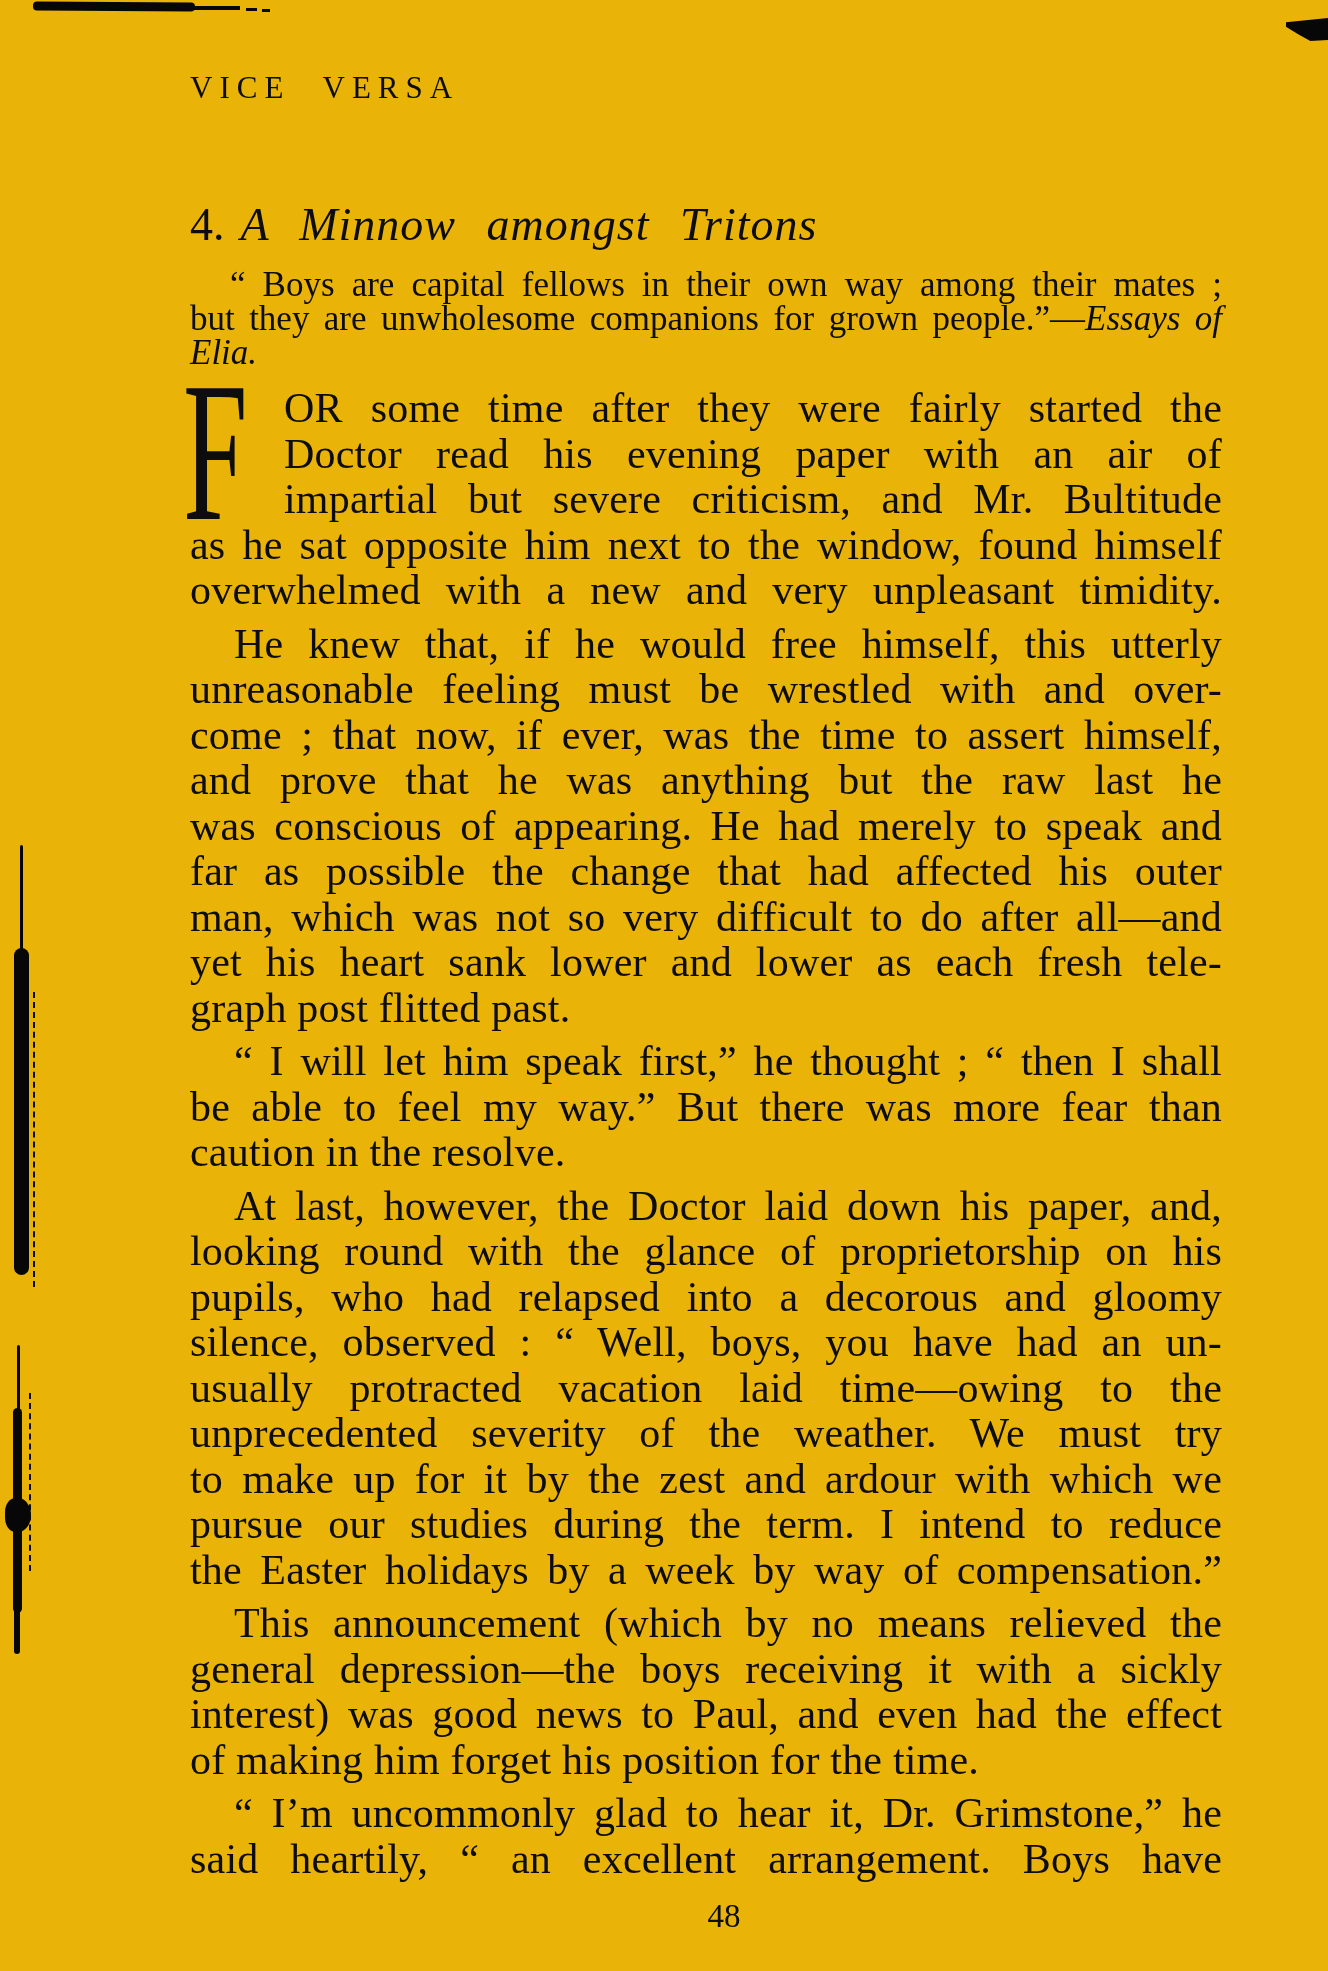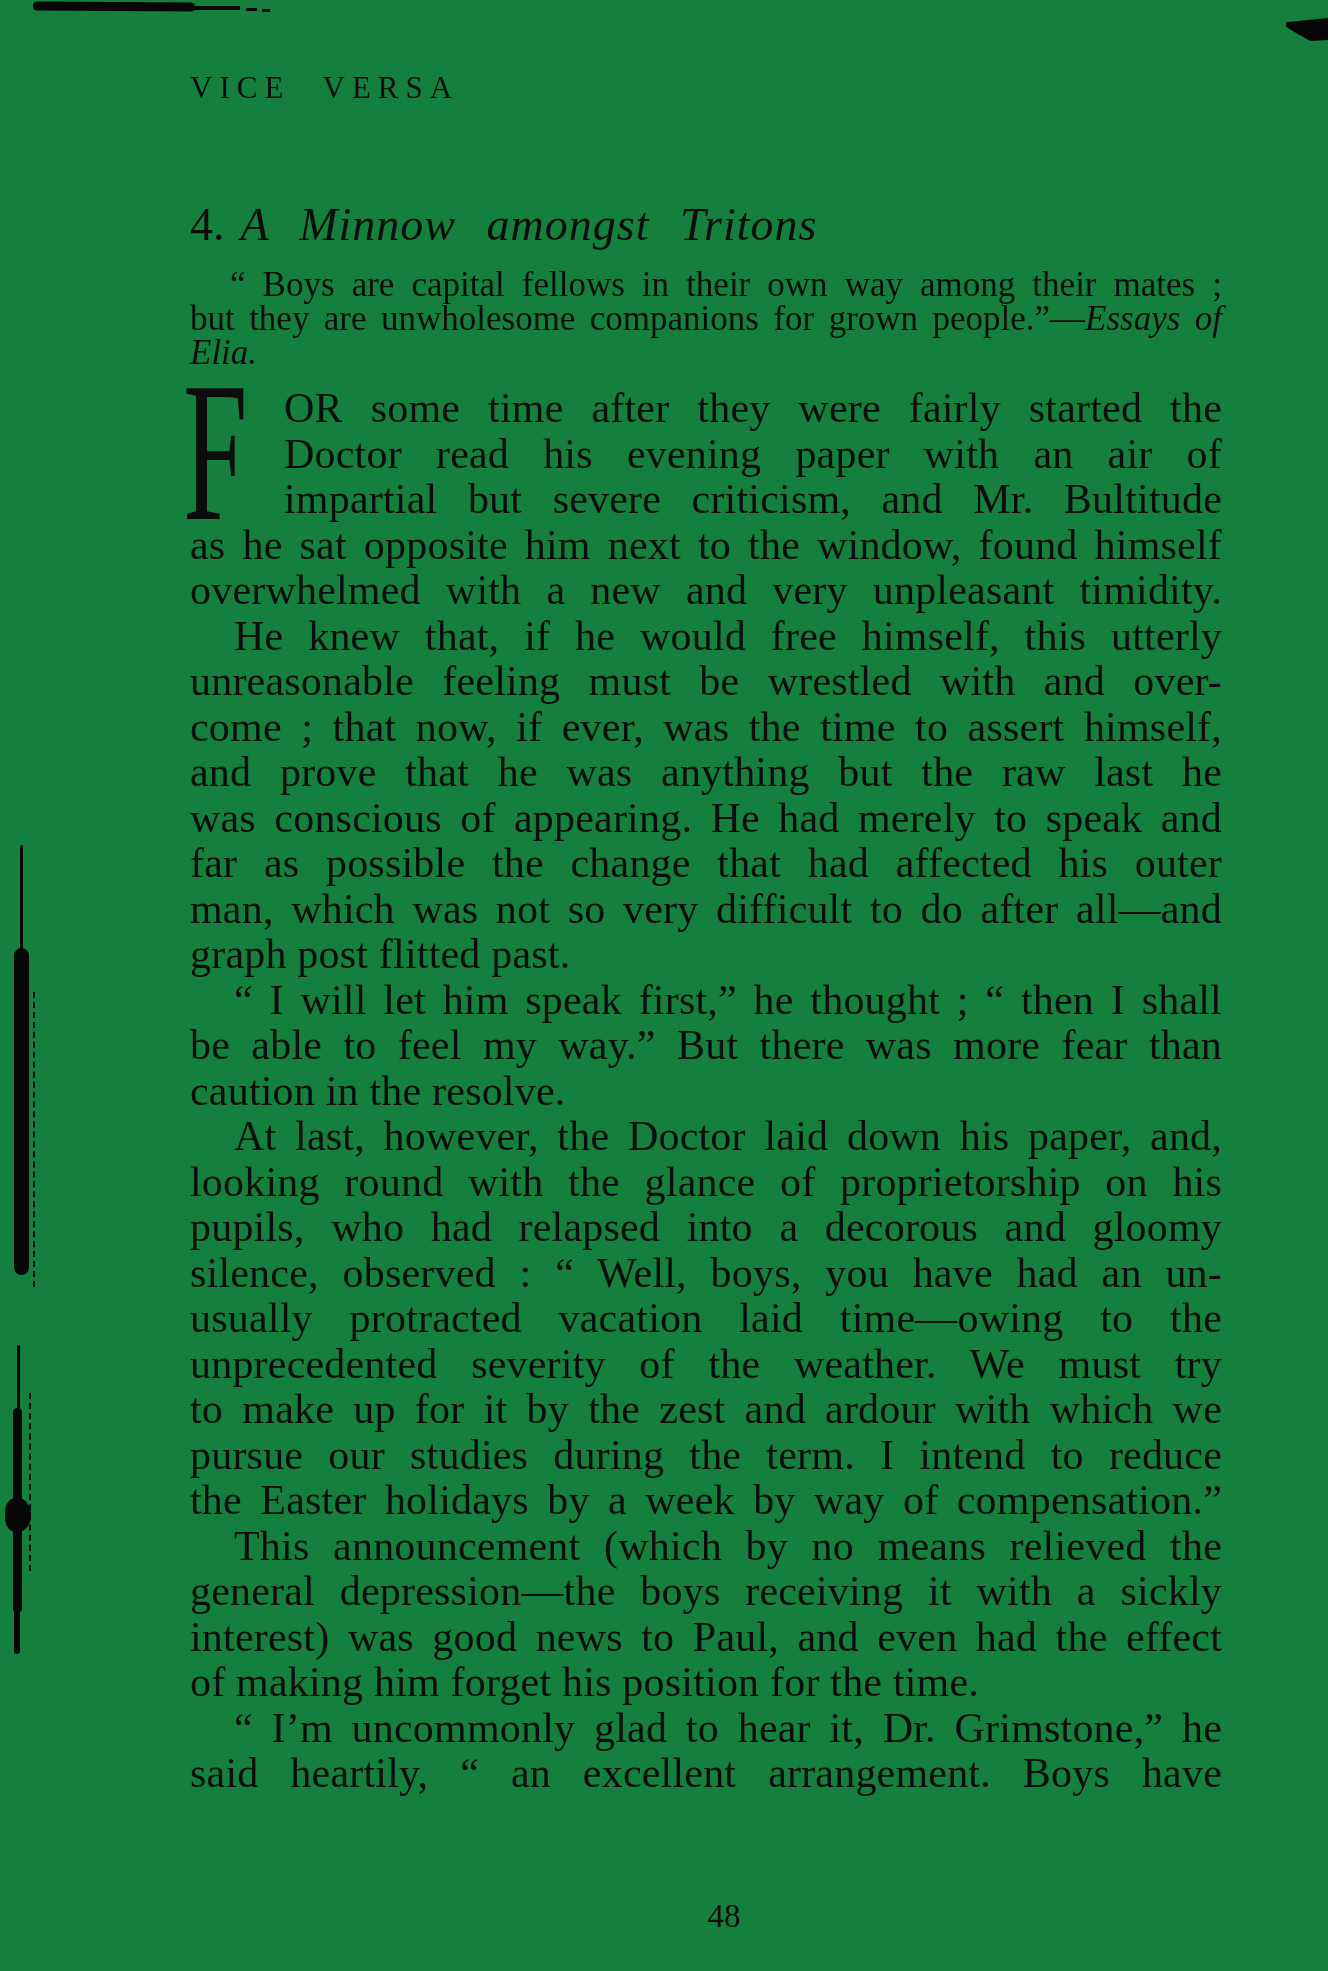--- a/index.html
+++ b/index.html
@@ -1,20 +1,20 @@
 <!DOCTYPE html>
 <html><head>
 <meta charset="utf-8">
 <style>
   html,body { margin:0; padding:0; background:#e8e8e8; }
   .page {
     position:relative;
     width:1328px; height:1971px;
     margin:0 auto;
-    background:#15803d;
+    background:#eab308;
     overflow:hidden;
     font-family:"Liberation Serif", serif;
     color:#0d0d0d;
   }
 
   
   .running-header {
     position:absolute; left:190px; top:70px;
     font-size:31px; letter-spacing:7px; word-spacing:18px;
   }
@@ -36,21 +36,21 @@
   .epi-line.indent { padding-left:40px; }
   .it { font-style:italic; }
 
   
   .body-text {
     position:absolute; left:190px; top:386px; width:1032px;
     font-size:42px;
   }
   .line { height:45.5px; line-height:45.5px; letter-spacing:0.2px; }
   .just { text-align:justify; text-align-last:justify; }
-  .line.indent { padding-left:44px; }
+  .line.indent { padding-left:44px;margin-top:8px; }
   .line.inset  { padding-left:94px; }
 
   .dropcap {
     position:absolute; left:183px; top:352px;
     font-size:200px; line-height:200px;
     transform:scaleX(0.58); transform-origin:0 0;
     font-weight:normal;
   }
 
   
@@ -120,20 +120,21 @@
         <div class="line just">overwhelmed with a new and very unpleasant timidity.</div>
       </div>
       <div>
         <div class="line just indent">He knew that, if he would free himself, this utterly</div>
         <div class="line just">unreasonable feeling must be wrestled with and over-</div>
         <div class="line just">come ; that now, if ever, was the time to assert himself,</div>
         <div class="line just">and prove that he was anything but the raw last he</div>
         <div class="line just">was conscious of appearing. He had merely to speak and</div>
         <div class="line just">far as possible the change that had affected his outer</div>
         <div class="line just">man, which was not so very difficult to do after all—and</div>
+        <div class="line just">yet his heart sank lower and lower as each fresh tele-</div>
         <div class="line">graph post flitted past.</div>
       </div>
       <div>
         <div class="line just indent">“ I will let him speak first,” he thought ; “ then I shall</div>
         <div class="line just">be able to feel my way.” But there was more fear than</div>
         <div class="line">caution in the resolve.</div>
       </div>
       <div>
         <div class="line just indent">At last, however, the Doctor laid down his paper, and,</div>
         <div class="line just">looking round with the glance of proprietorship on his</div>

